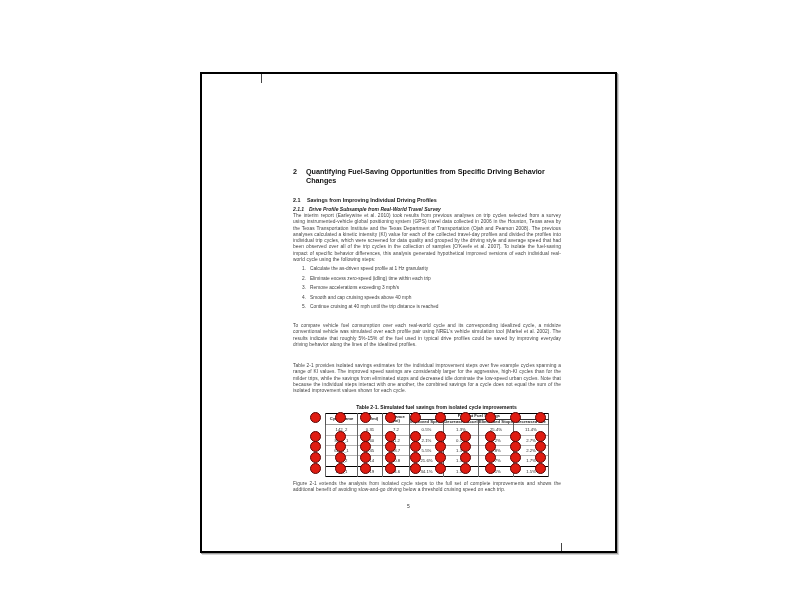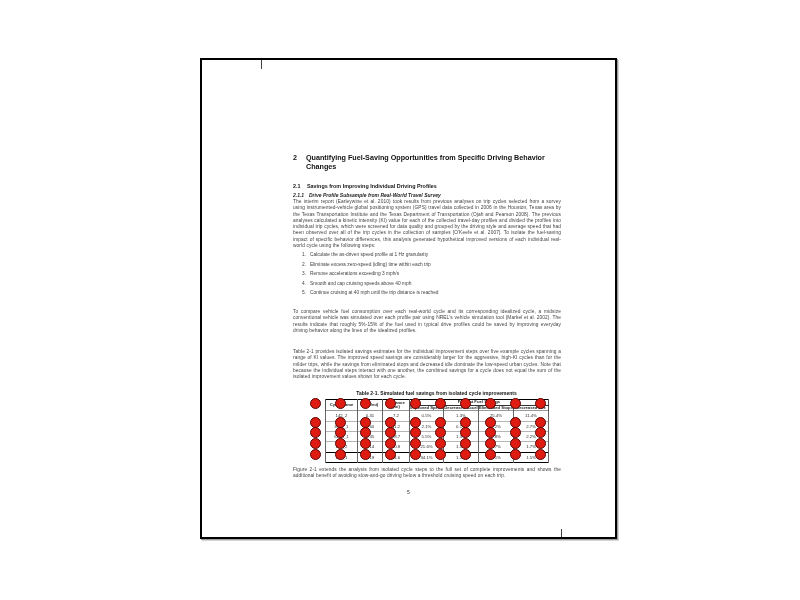--- a/index.html
+++ b/index.html
@@ -1,21 +1,21 @@
 <!DOCTYPE html>
 <html><head>
 <meta charset="utf-8">
 <style>
   html,body{margin:0;padding:0;}
   body{
     width:800px;height:600px;background:#ffffff;position:relative;overflow:hidden;
     font-family:"Liberation Sans", sans-serif;
   }
   .page{
-    position:absolute;left:200px;top:58px;width:417px;height:481px;
+    position:absolute;left:200px;top:72px;width:417px;height:481px;
     box-sizing:border-box;background:#fff;border:2px solid #000;
     box-shadow:1px 1px 0 #9c9c9c, 2px 2px 0 #d6d6d6;
   }
   .crop-mark{position:absolute;width:1px;background:#444;}
   .crop-mark.top{left:59px;top:0;height:9px;}
   .crop-mark.bottom{left:359px;bottom:0;height:8px;}
 
   .h1{
     position:absolute;left:91px;top:94px;width:270px;
     font-size:7.2px;line-height:8.8px;font-weight:bold;color:#111;

